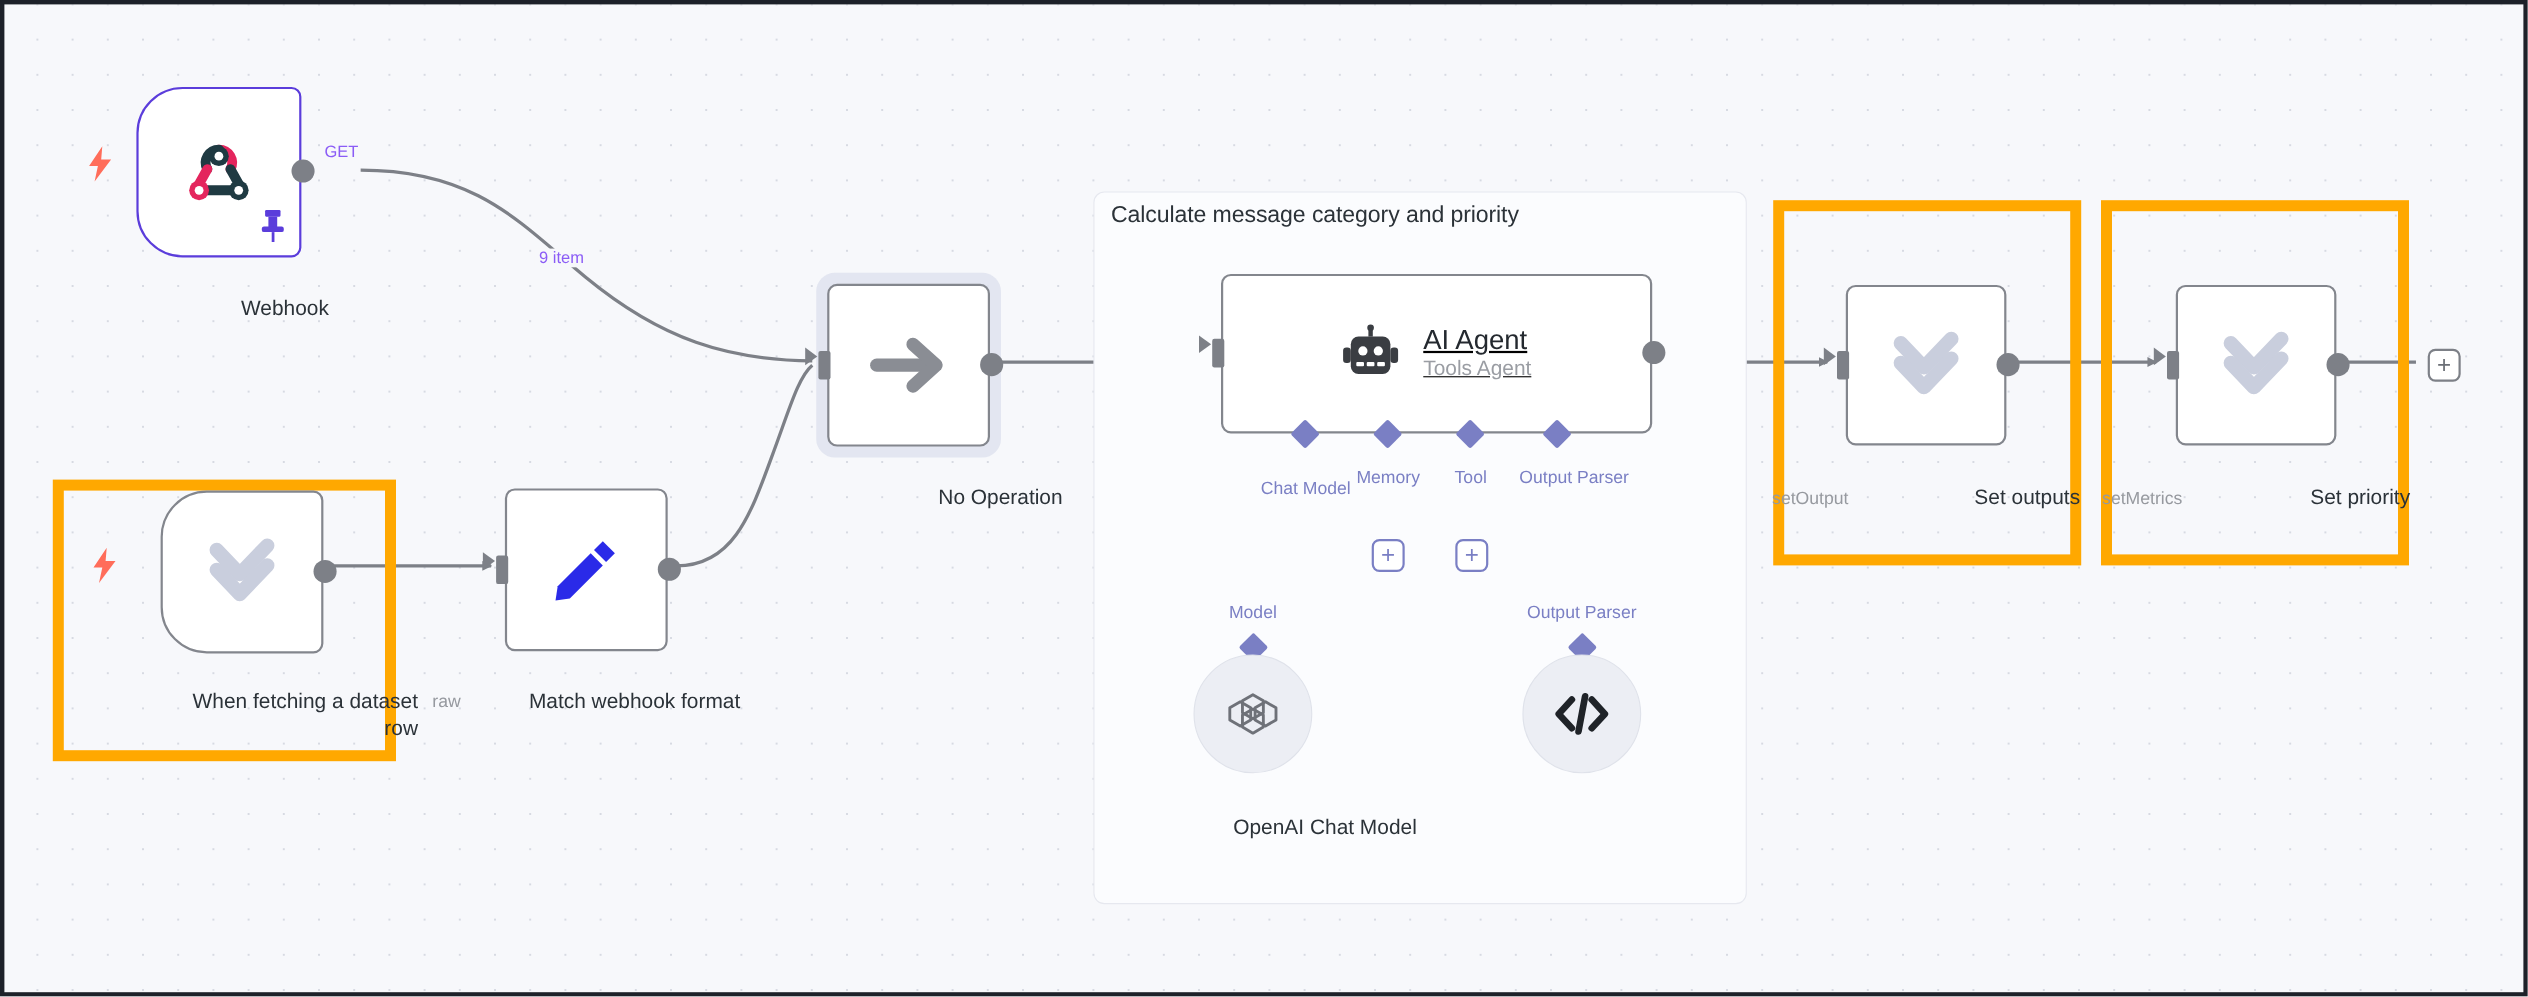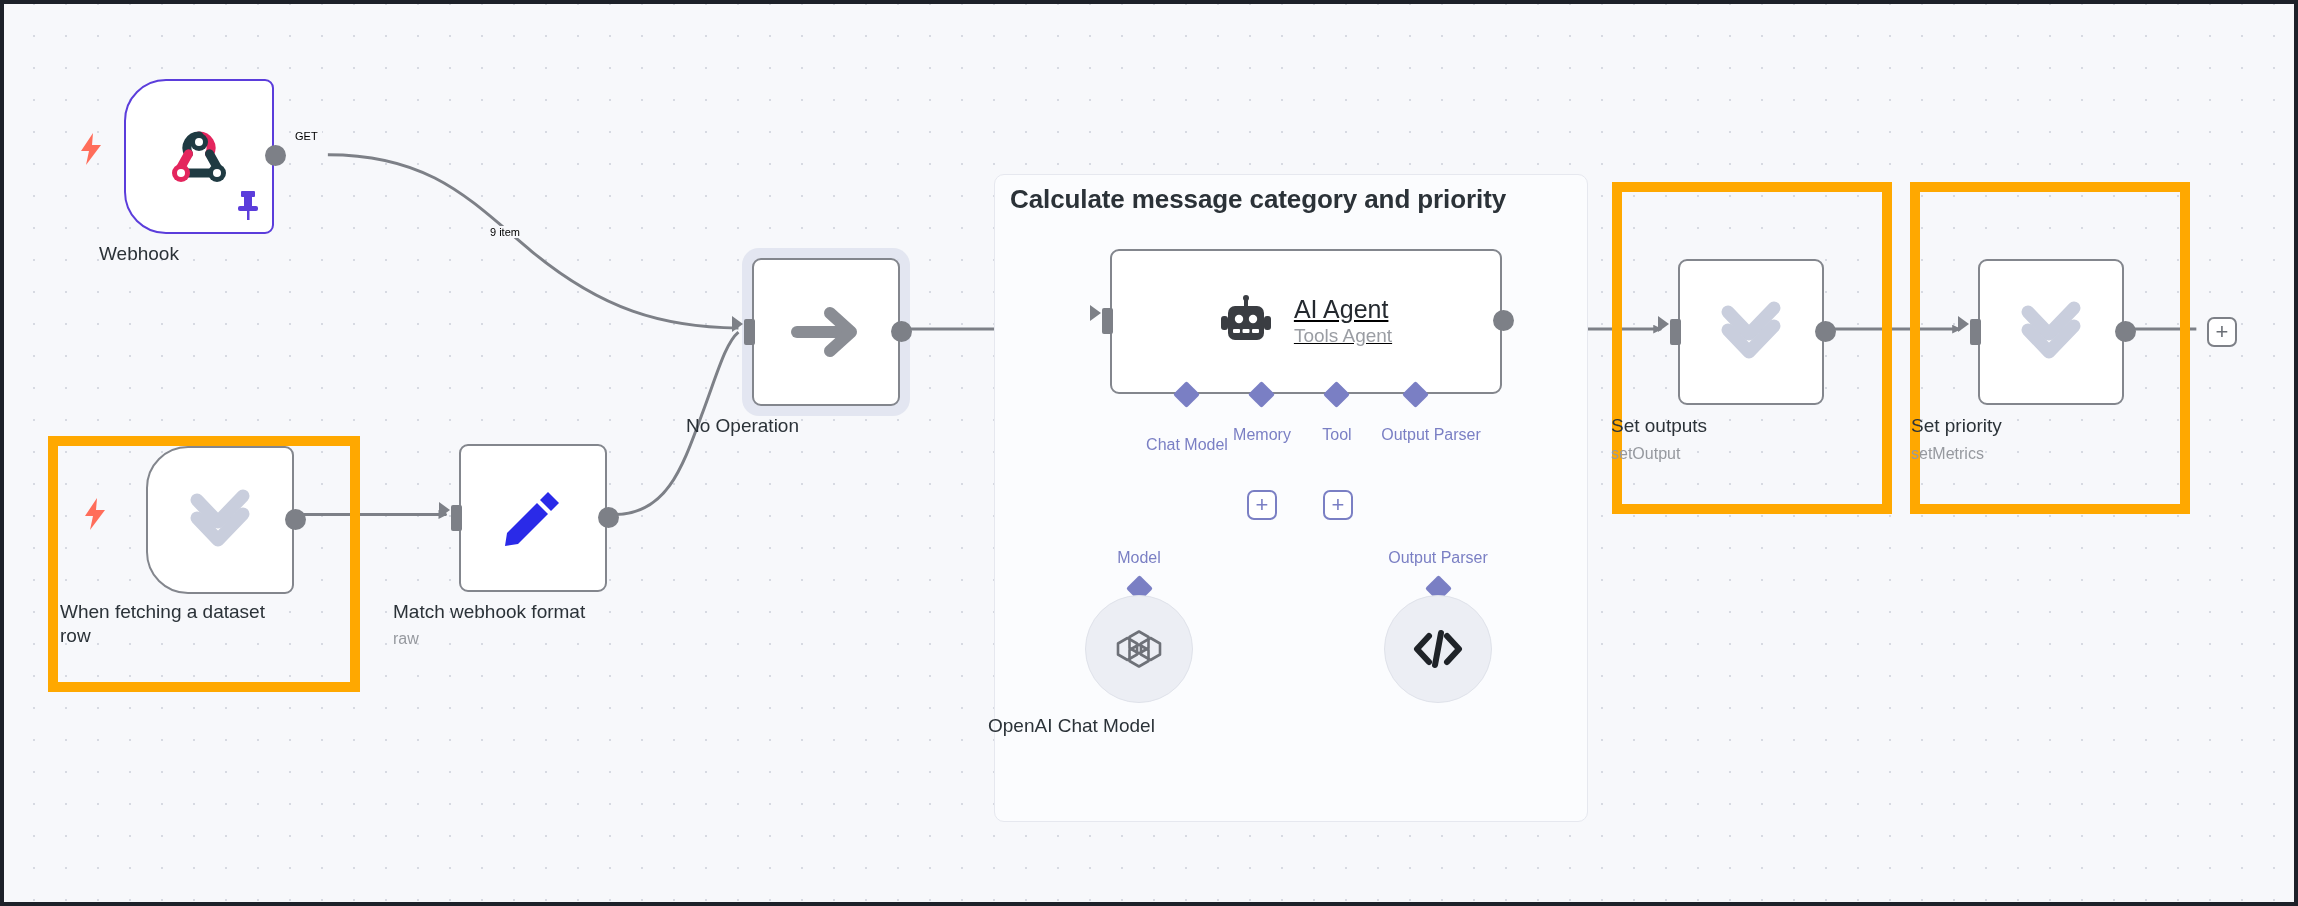--- a/index.html
+++ b/index.html
@@ -24,21 +24,21 @@
 
   
   .group-frame{
     position:absolute;
     background:#fbfcfe;
     border:1px solid #e6e8ef;
     border-radius:10px;
   }
   .group-title{
     position:absolute;
-    font-size:26px; font-weight:bold; color:#2b3238;
+    font-size:21px; font-weight:normal; color:#2b3238;
     letter-spacing:-0.1px; white-space:nowrap;
   }
 
   
   .hl-box{
     position:absolute;
     border:10px solid #FFA800;
     background:transparent;
   }
 
@@ -54,24 +54,25 @@
   .node-box.trigger{ border-radius:42px 9px 9px 42px; }
   .node-box.accent-purple{ border-color:#5b3ddb; }
   .node-sel-halo{
     position:absolute;
     border-radius:17px;
     background:#dfe3ef;
     opacity:.85;
   }
   .node-label{
     position:absolute;
-    text-align:left;
+    text-align:right;
     font-size:19px; color:#2b3238;
     line-height:1.25;
     white-space:pre-line;
+    margin-top:27px;
   }
   .node-sublabel{
     position:absolute;
     font-size:16px; color:#96999f;
     line-height:1.2;
     white-space:nowrap;
   }
 
   
   .wide-inner{ display:flex; align-items:center; gap:22px; }
@@ -108,21 +109,21 @@
     position:absolute;
     width:19px;height:19px;
     background:#7a7fc4;
     transform:rotate(45deg);
     border-radius:2px;
   }
 
   
   .edge-label{
     position:absolute;
-    font-size:11px; color:#000000;
+    font-size:15px; color:#8b5cf6;
     background:#f7f8fb;
     padding:0 4px; white-space:nowrap;
   }
   .port-label{
     position:absolute;
     font-size:16px; color:#7a7fc4;
     white-space:nowrap; text-align:center;
   }
 
   

